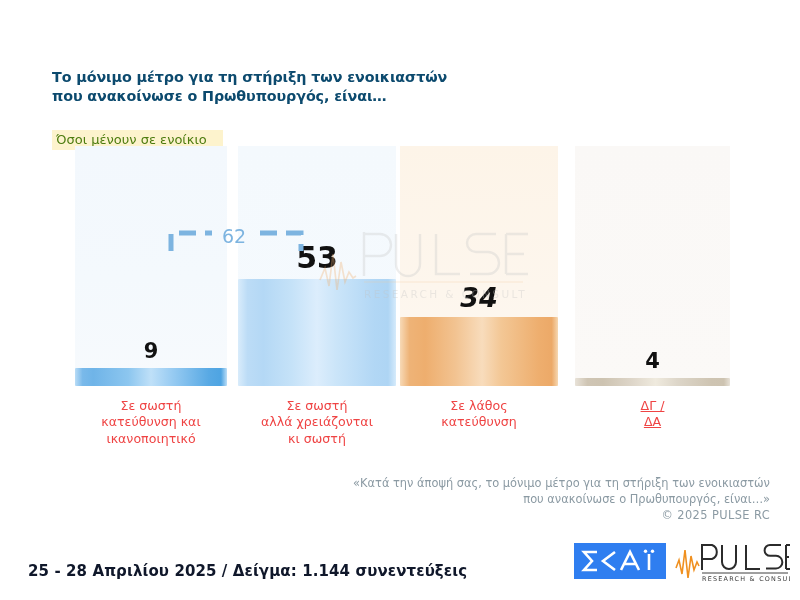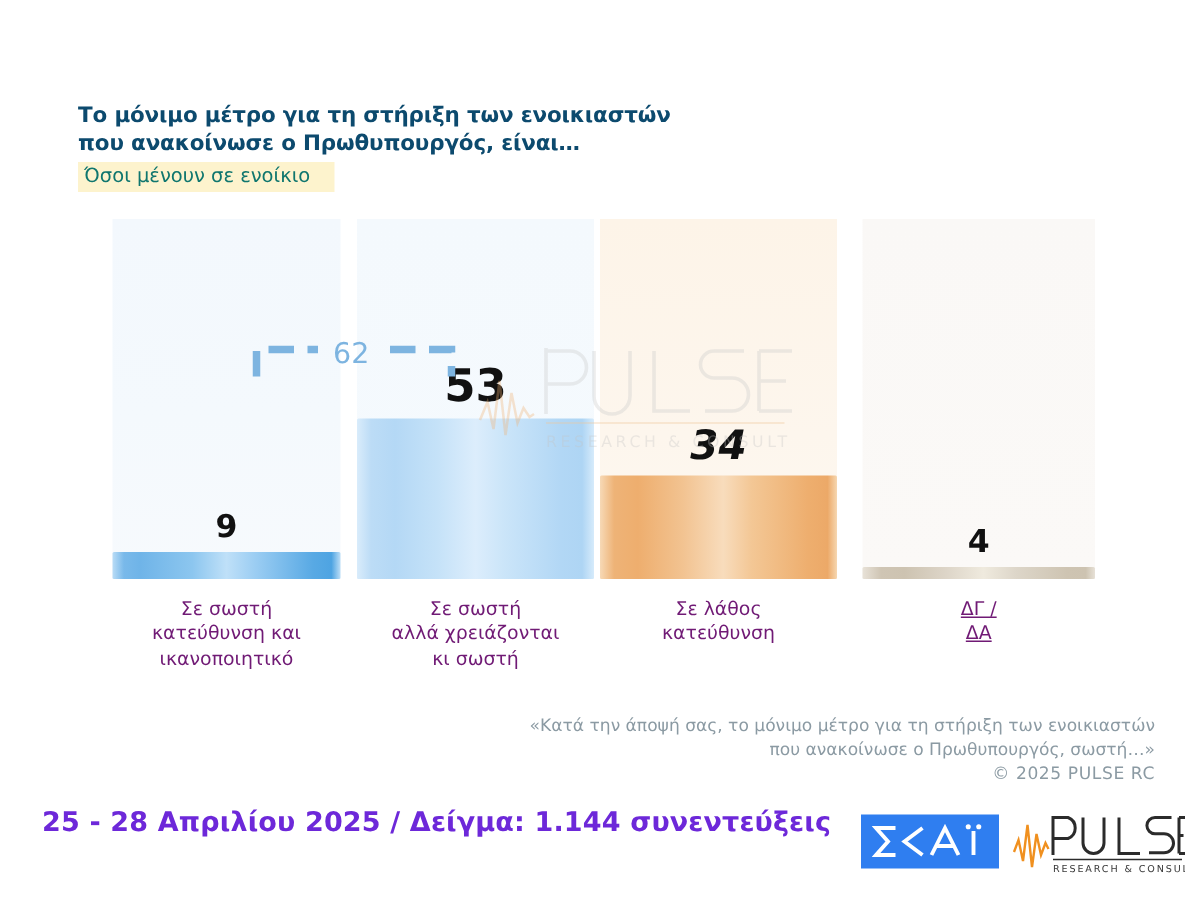--- a/index.html
+++ b/index.html
@@ -26,24 +26,24 @@
     font-family: "DejaVu Sans", sans-serif;
     font-weight: bold;
     font-size: 14.3px;
     color: #0c4a6e;
     line-height: 19px;
     letter-spacing: -0.1px;
     white-space: nowrap;
   }
   #subtitle-chip {
     display: inline-block;
-    margin-top: 2px;
+    margin-top: 24px;
     padding: 2px 16px 3px 4px;
     background: #fdf3cd;
-    color: #0f766e;
+    color: #4d7c0f;
     font-size: 13px;
     line-height: 15px;
     font-family: "DejaVu Sans", sans-serif;
   }
 
   
   #chart {
     position: absolute;
     left: 0;
     top: 146px;
@@ -139,21 +139,21 @@
     width: 800px;
     height: 60px;
   }
   .xlabel {
     position: absolute;
     top: 0;
     text-align: center;
     font-family: "DejaVu Sans", sans-serif;
     font-size: 12.6px;
     line-height: 16.4px;
-    color: #701a75;
+    color: #ef4444;
   }
 
   
   #watermark {
     position: absolute;
     left: 318px;
     top: 224px;
     width: 210px;
     height: 80px;
     pointer-events: none;
@@ -175,25 +175,25 @@
     font-size: 11.4px;
     line-height: 16px;
     color: #8b9aa3;
     letter-spacing: 0.4px;
   }
 
   
   #fielddates {
     position: absolute;
     left: 28px;
-    top: 538px;
+    top: 562px;
     font-family: "DejaVu Sans", sans-serif;
     font-weight: bold;
-    font-size: 18px;
-    color: #6d28d9;
+    font-size: 15px;
+    color: #0f172a;
     letter-spacing: 0.1px;
     white-space: nowrap;
   }
   #logos {
     position: absolute;
     right: 10px;
     top: 538px;
     height: 46px;
     display: flex;
     align-items: center;
@@ -287,21 +287,21 @@
       <div>κατεύθυνση</div>
     </div>
     <div class="xlabel" style="left: 563px; width: 179px; text-decoration: underline;">
       <div>ΔΓ /</div>
       <div>ΔΑ</div>
     </div>
   </div>
 
 <div id="footnote">
   <div>«Κατά την άποψή σας, το μόνιμο μέτρο για τη στήριξη των ενοικιαστών</div>
-  <div>που ανακοίνωσε ο Πρωθυπουργός, σωστή…»</div>
+  <div>που ανακοίνωσε ο Πρωθυπουργός, είναι…»</div>
   <div id="copyright">©  2025  PULSE RC</div>
 </div>
 
 <div id="fielddates">25 - 28 Απριλίου 2025  /  Δείγμα:  1.144 συνεντεύξεις</div>
 
 <div id="logos">
   <div id="skai-logo">
     <svg width="78" height="26" viewBox="0 0 78 26">
       <g stroke="#ffffff" stroke-width="2.6" fill="none" stroke-linejoin="miter">
         <path d="M16,4 L3,4 L11,13 L3,22 L16,22"></path>

